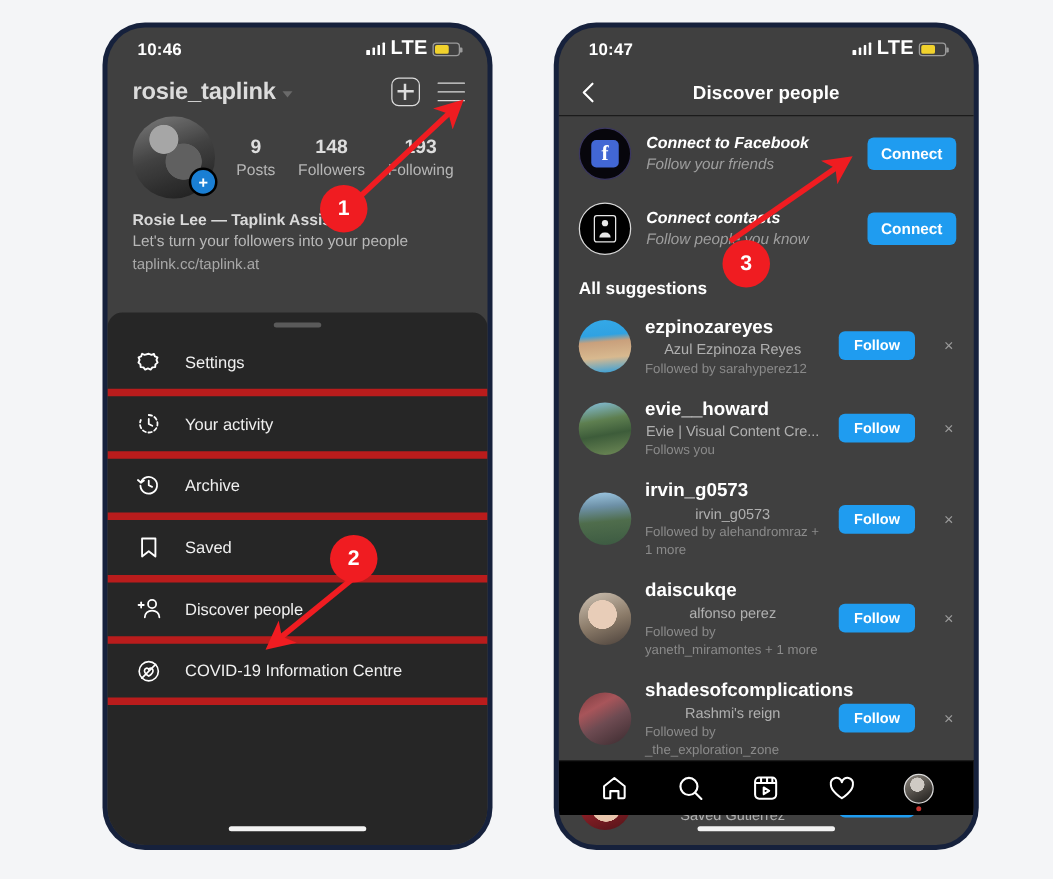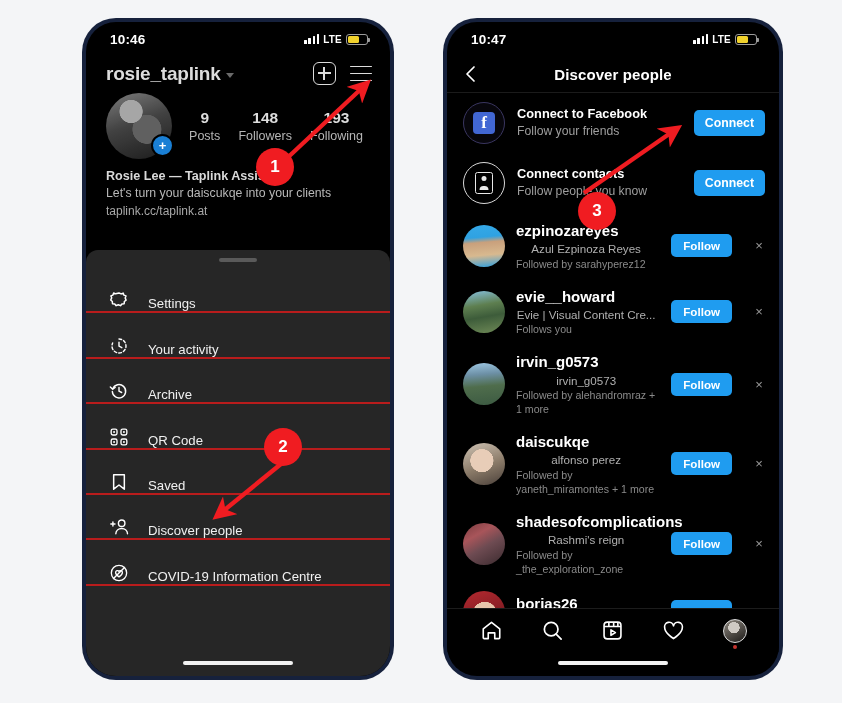--- a/index.html
+++ b/index.html
@@ -19,42 +19,42 @@
     background:#16213c;
     padding:4px;
     box-sizing:border-box;
     overflow:hidden;
   }
   .phone.left{left:82px;top:18px;width:312px;height:662px;}
   .phone.right{left:443px;top:18px;width:340px;height:662px;}
   .screen{
     position:relative;
     width:100%;height:100%;
-    background:#000000;
+    background:#404040;
     border-radius:30px;
     overflow:hidden;
   }
 
   
   .statusbar{
     height:34px;
     display:flex;align-items:center;justify-content:space-between;
     padding:0 22px 0 24px;
     box-sizing:border-box;
     color:#fff;
   }
   .clock{font-size:13.5px;font-weight:bold;letter-spacing:.2px;}
   .status-right{display:flex;align-items:center;gap:4px;}
   .bars{display:flex;align-items:flex-end;gap:1.5px;height:10px;}
   .bars i{display:block;width:2.6px;background:#fff;border-radius:.5px;}
   .bars i:nth-child(1){height:4px;}
   .bars i:nth-child(2){height:6px;}
   .bars i:nth-child(3){height:8px;}
   .bars i:nth-child(4){height:10px;}
-  .lte{font-size:10px;font-weight:bold;letter-spacing:.2px;}
+  .lte{font-size:16px;font-weight:bold;letter-spacing:.2px;}
   .batt{
     width:22px;height:11px;border:1.2px solid #9b9b9b;border-radius:3px;
     position:relative;box-sizing:border-box;padding:1px;
   }
   .batt:after{
     content:"";position:absolute;right:-3.2px;top:3px;width:1.8px;height:4px;
     background:#9b9b9b;border-radius:0 1px 1px 0;
   }
   .batt .fill{height:100%;width:62%;background:#f1d22c;border-radius:1.5px;}
 
@@ -115,23 +115,23 @@
   
   .sheet{
     position:absolute;left:0;right:0;bottom:0;top:228px;
     background:#262626;border-radius:12px 12px 0 0;
   }
   .grabber{
     width:38px;height:4px;border-radius:3px;background:#5a5a5a;
     margin:8px auto 6px auto;
   }
   .menu-item{
-    display:flex;align-items:flex-end;gap:18px;
+    display:flex;align-items:center;gap:18px;
     padding:0 22px;height:43.4px;
-    border-bottom:2px solid #b91c1c;
+    border-bottom:6px solid #b91c1c;
   }
   .menu-item:last-of-type{border-bottom:none;}
   .menu-item .mi-ico{width:22px;height:22px;flex:0 0 auto;color:#fff;display:flex;align-items:center;justify-content:center;}
   .menu-item .mi-ico svg{display:block;}
   .menu-item .mi-label{color:#f0f0f0;font-size:13.2px;}
 
   
   .home-ind{
     position:absolute;left:50%;transform:translateX(-50%);bottom:11px;
     width:110px;height:4.4px;border-radius:3px;background:#f2f2f2;
@@ -166,21 +166,21 @@
   }
   .ct-glyph{width:16px;height:20px;border:1.4px solid #e8e8e8;border-radius:2.5px;position:relative;}
   .ct-glyph:before{
     content:"";position:absolute;left:50%;top:3.2px;transform:translateX(-50%);
     width:5px;height:5px;border-radius:50%;background:#e8e8e8;
   }
   .ct-glyph:after{
     content:"";position:absolute;left:50%;bottom:3px;transform:translateX(-50%);
     width:9px;height:4.5px;border-radius:5px 5px 0 0;background:#e8e8e8;
   }
-  .c-txt{flex:1;min-width:0;}
+  .c-txt{flex:1;min-width:0;font-style:italic;}
   .c-title{color:#fff;font-size:12.8px;font-weight:bold;line-height:1.45;}
   .c-sub{color:#9e9e9e;font-size:12.2px;line-height:1.45;}
   .btn-connect{
     background:#1f9cf0;color:#fff;border:none;border-radius:5px;
     font-size:12.3px;font-weight:bold;padding:6px 11px;cursor:pointer;
     font-family:"Liberation Sans", sans-serif;flex:0 0 auto;
   }
 
   .sec-title{
     color:#fff;font-size:13.8px;font-weight:bold;
@@ -302,21 +302,21 @@
           </div>
           <div class="stat">
             <div class="n">193</div>
             <div class="l">Following</div>
           </div>
         </div>
       </div>
 
       <div class="bio">
         <div class="name">Rosie Lee — Taplink Assistant</div>
-        <div class="desc">Let's turn your daiscukqe into your clients</div>
+        <div class="desc">Let's turn your followers into your people</div>
         <div class="link">taplink.cc/taplink.at</div>
       </div>
 
       <div class="sheet">
         <div class="grabber"></div>
 
         <div class="menu-item">
           <span class="mi-ico">
             <svg width="20" height="20" viewBox="0 0 24 24" fill="none" stroke="#fff" stroke-width="1.8">
               <path d="M12 3.6l2.6 1.1 2.4-1 .9 2.5 2.5.9-1 2.4 1.1 2.6-2.1 1.7-.2 2.7-2.7.2-1.7 2.1-2.6-1.1-2.6 1.1-1.7-2.1-2.7-.2-.2-2.7L2.1 12l1.1-2.6-1-2.4 2.5-.9.9-2.5 2.4 1z" stroke-linejoin="round"></path>
@@ -339,35 +339,20 @@
           <span class="mi-ico">
             <svg width="20" height="20" viewBox="0 0 24 24" fill="none" stroke="#fff" stroke-width="1.7">
               <path d="M4.5 9.5A8 8 0 1 1 4 12.6" stroke-linecap="round"></path>
               <polyline points="1.6,7.2 4.4,9.8 7.4,7.6" stroke-linecap="round" stroke-linejoin="round"></polyline>
               <polyline points="12,7.8 12,12.2 15.2,13.8" stroke-linecap="round" stroke-linejoin="round"></polyline>
             </svg>
           </span>
           <span class="mi-label">Archive</span>
         </div>
 
-        <div class="menu-item">
-          <span class="mi-ico">
-            <svg width="20" height="20" viewBox="0 0 24 24" fill="none" stroke="#fff" stroke-width="1.6">
-              <rect x="2.6" y="2.6" width="7" height="7" rx="2"></rect>
-              <rect x="14.4" y="2.6" width="7" height="7" rx="2"></rect>
-              <rect x="2.6" y="14.4" width="7" height="7" rx="2"></rect>
-              <rect x="14.4" y="14.4" width="7" height="7" rx="2"></rect>
-              <circle cx="6.1" cy="6.1" r="1.2" fill="#fff" stroke="none"></circle>
-              <circle cx="17.9" cy="6.1" r="1.2" fill="#fff" stroke="none"></circle>
-              <circle cx="6.1" cy="17.9" r="1.2" fill="#fff" stroke="none"></circle>
-              <circle cx="17.9" cy="17.9" r="1.2" fill="#fff" stroke="none"></circle>
-            </svg>
-          </span>
-          <span class="mi-label">QR Code</span>
-        </div>
 
         <div class="menu-item">
           <span class="mi-ico">
             <svg width="20" height="20" viewBox="0 0 24 24" fill="none" stroke="#fff" stroke-width="1.8">
               <path d="M5.6 3.4h12.8v17.2L12 15.6 5.6 20.6z" stroke-linejoin="round"></path>
             </svg>
           </span>
           <span class="mi-label">Saved</span>
         </div>
 
@@ -444,20 +429,21 @@
         <div class="c-ico ct">
             <div class="ct-glyph"></div>
           </div>
         <div class="c-txt">
           <div class="c-title">Connect contacts</div>
           <div class="c-sub">Follow people you know</div>
         </div>
         <button class="btn-connect">Connect</button>
       </div>
 
+      <div class="sec-title">All suggestions</div>
 
       <div class="sugg-list">
 
         <div class="sugg">
           <div class="sugg-av av1"></div>
           <div class="sugg-txt">
             <div class="s-user">ezpinozareyes</div>
             <div class="s-name">Azul Ezpinoza Reyes</div>
             <div class="s-meta">Followed by sarahyperez12</div>
           </div>

